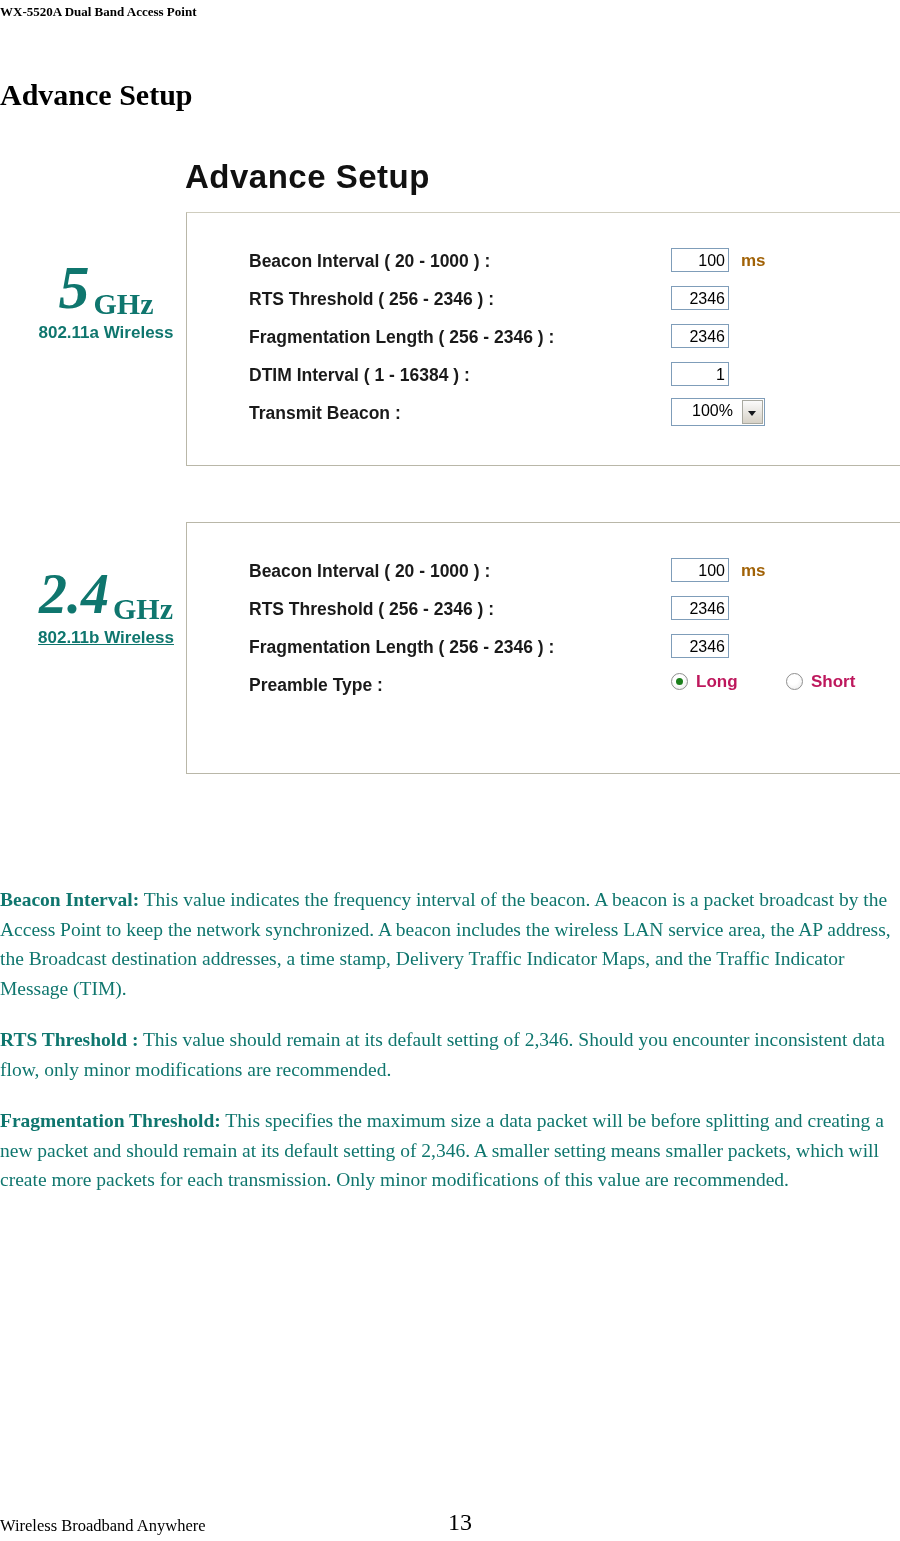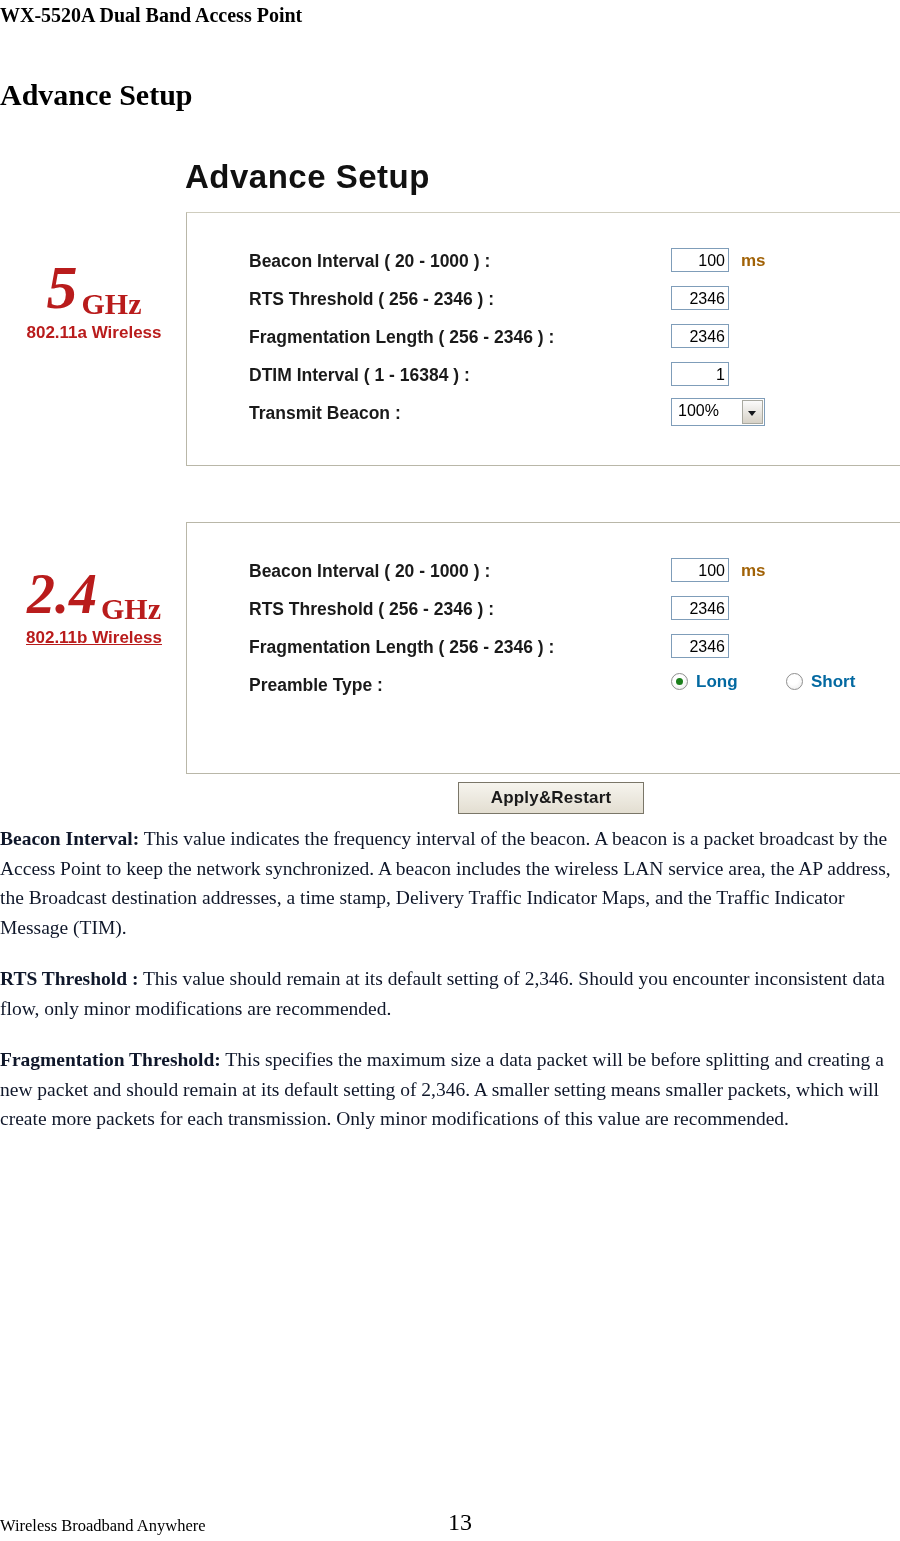--- a/index.html
+++ b/index.html
@@ -19,21 +19,21 @@
     position: relative;
     width: 900px;
     height: 1541px;
     box-sizing: border-box;
   }
   .header-title {
     position: absolute;
     top: 4px;
     left: 0px;
     font-family: "Liberation Serif", serif;
-    font-size: 20px;
+    font-size: 13px;
     font-weight: bold;
     letter-spacing: 0px;
   }
   .doc-h1 {
     position: absolute;
     top: 78px;
     left: 0px;
     font-size: 30px;
     font-weight: bold;
     font-family: "Liberation Serif", serif;
@@ -128,21 +128,21 @@
     width: 94px;
     height: 28px;
     border: 1px solid #7f9db9;
     background: #ffffff;
     box-sizing: border-box;
     font-size: 16px;
     font-family: "Liberation Sans", sans-serif;
   }
   .select .sel-val {
     position: absolute;
-    left: 6px;
+    left: 20px;
     top: 3px;
     font-size: 16px;
     color: #000;
   }
   .select .sel-btn {
     position: absolute;
     right: 1px;
     top: 1px;
     width: 21px;
     height: 24px;
@@ -190,30 +190,30 @@
     height: 7px;
     border-radius: 50%;
     background: #1b7f1b;
   }
   .radio-label {
     position: absolute;
     left: 25px;
     top: 1px;
     font-size: 17px;
     font-weight: bold;
-    color: #0369a1;
+    color: #be185d;
     white-space: nowrap;
   }
   
   .logo {
     position: absolute;
-    left: 8px;
+    left: 20px;
     width: 172px;
     text-align: center;
-    color: #b91c1c;
+    color: #0f766e;
   }
   .logo .big {
     font-family: "Liberation Serif", serif;
     font-weight: bold;
     font-style: italic;
     display: inline-block;
   }
   .logo .ghz {
     font-family: "Liberation Serif", serif;
     font-weight: bold;
@@ -247,26 +247,26 @@
     font-weight: bold;
     color: #1a1a1a;
     text-align: center;
     line-height: 30px;
     letter-spacing: 0.2px;
   }
   
   .body-text {
     position: absolute;
     left: 0px;
-    top: 824px;
+    top: 885px;
     width: 900px;
     font-family: "Liberation Serif", serif;
     font-size: 19.5px;
     line-height: 29.5px;
-    color: #0f172a;
+    color: #0f766e;
   }
   .para { margin: 0 0 22px 0; }
   .para b { font-weight: bold; }
   .footer-left {
     position: absolute;
     left: 0px;
     top: 1516px;
     font-family: "Liberation Serif", serif;
     font-size: 16.5px;
   }
@@ -365,21 +365,20 @@
             <div class="radio-item" style="left:115px;">
               <span class="radio-dot"></span>
               <span class="radio-label">Short</span>
             </div>
           </div>
         </div>
 
       </div>
     </div>
 
-    <div class="apply-btn">Apply&amp;Restart</div>
   </div>
 
   <div class="body-text">
     <p class="para">
       <b>Beacon Interval:</b><span> This value indicates the frequency interval of the beacon. A beacon is a packet broadcast by the Access Point to keep the network synchronized. A beacon includes the wireless LAN service area, the AP address, the Broadcast destination addresses, a time stamp, Delivery Traffic Indicator Maps, and the Traffic Indicator Message (TIM).</span>
     </p>
     <p class="para">
       <b>RTS Threshold :</b><span> This value should remain at its default setting of 2,346. Should you encounter inconsistent data flow, only minor modifications are recommended.</span>
     </p>
     <p class="para">

